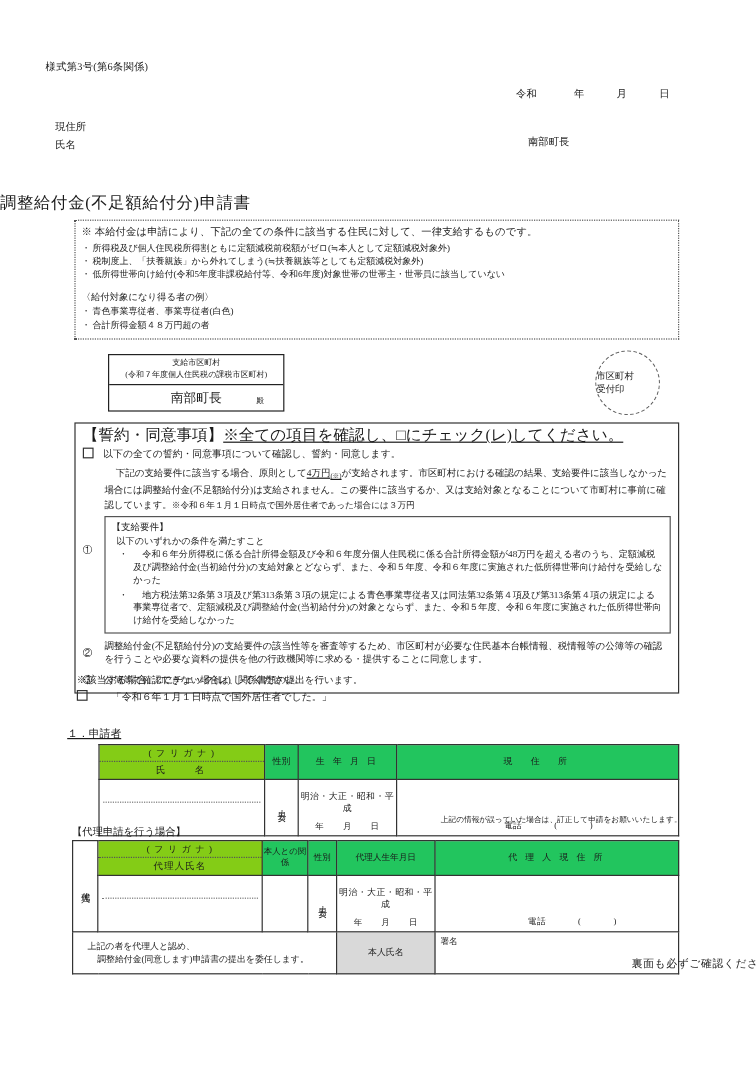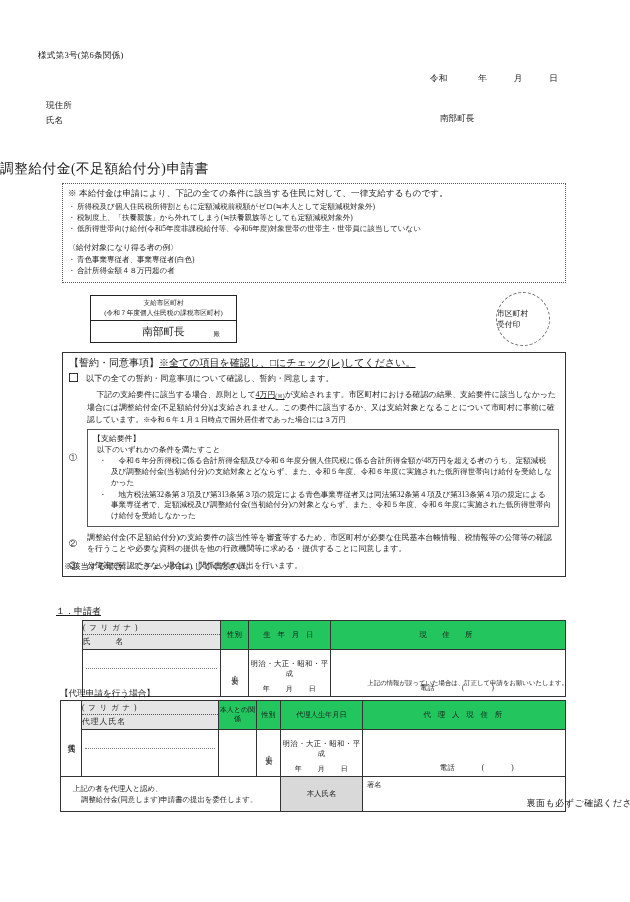--- a/index.html
+++ b/index.html
@@ -92,21 +92,21 @@
 
   
   .pledge-box {
     left: 62px; top: 352px; width: 504px;
     border: 1px solid #333;
     box-sizing: border-box;
     padding: 4px 6px 5px 6px;
     font-size: 8px;
     line-height: 11.5px;
   }
-  .pledge-title { font-size: 10px; }
+  .pledge-title { font-size: 13px; }
   .pledge-checkline { margin-top: 4px; font-size: 8.2px; }
   .chk { display: inline-block; width: 7px; height: 7px; border: 1px solid #333; margin-right: 6px; vertical-align: -1px; }
 
   .clause { display: flex; margin-top: 5px; }
   .clause-no {
     width: 18px; flex: 0 0 18px;
     text-align: center;
     display: flex; align-items: center;
     font-size: 8px;
   }
@@ -138,21 +138,21 @@
   .sec1 { left: 56px; top: 605px; }
   .sec2 { left: 60px; top: 688px; font-size: 8.6px; }
 
   
   table { border-collapse: collapse; background: #fff; }
   .tbl-applicant { left: 82px; top: 620px; width: 484px; }
   .tbl-proxy { left: 60px; top: 700px; width: 506px; }
   table.frm { border: 1.6px solid #222; table-layout: fixed; }
   table.frm td { border: 1px solid #333; font-size: 7.4px; padding: 0; vertical-align: middle; }
   .hd { background: #22c55e; text-align: center; height: 22px; }
-  .hd-split { background: #e5e5e5; padding: 0; }
+  .hd-split { background: #84cc16; text-align: center; padding: 0; }
   .hd-split .l1 { border-bottom: 1px dotted #555; padding: 2px 0 1px 0; font-size: 7.4px; letter-spacing: 1px; }
   .hd-split .l2 { padding: 1px 0 2px 0; font-size: 7.8px; letter-spacing: 3px; }
   .sp2 { letter-spacing: 2.5px; }
   .sp3 { letter-spacing: 4px; }
 
   .cell-name { height: 34px; padding: 0 !important; }
   .cell-name .inner { height: 34px; position: relative; }
   .cell-name .dotted { position: absolute; left: 3px; right: 3px; top: 12px; border-top: 1px dotted #777; }
 
   .gender-cell { width: 28px; text-align: center; font-size: 8.4px; line-height: 10px; padding: 2px 0 !important; }
@@ -278,20 +278,25 @@
     <div class="clause">
       <div class="clause-no">③</div>
       <div class="clause-body">
         <p style="text-indent:0">公簿等で確認できない場合は、関係書類の提出を行います。</p>
       </div>
     </div>
   </div>
 
   <div class="abs mid-check">
     <div>※該当する場合、□にチェック(レ) してください。</div>
+    <div>
+      <span class="chk"></span>
+      <span style="display:inline-block;width:10px"></span>
+      <span>「令和６年１月１日時点で国外居住者でした。」</span>
+    </div>
   </div>
 
   <div class="abs sec-head sec1">１．申請者</div>
 
   <table class="abs frm tbl-applicant">
     <colgroup>
       <col style="width:138px">
       <col style="width:28px">
       <col style="width:82px">
       <col>

